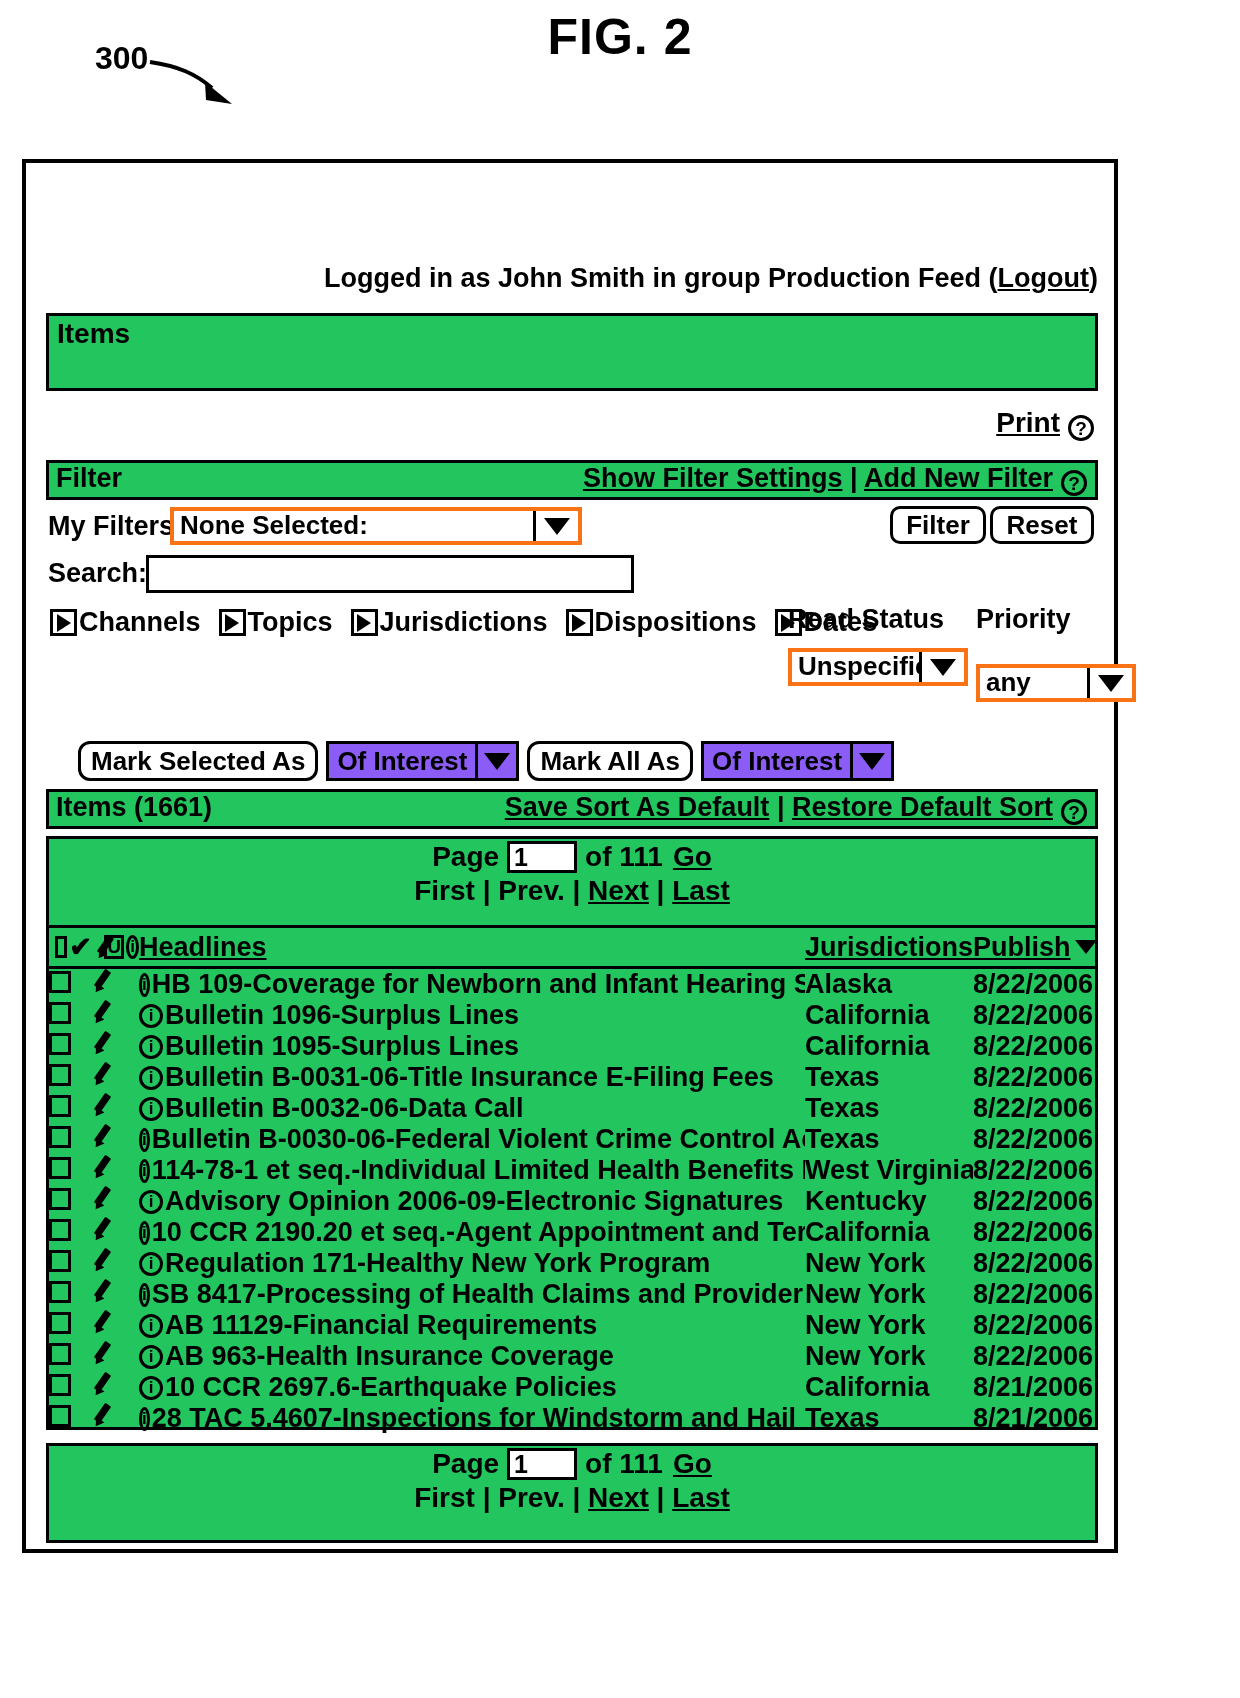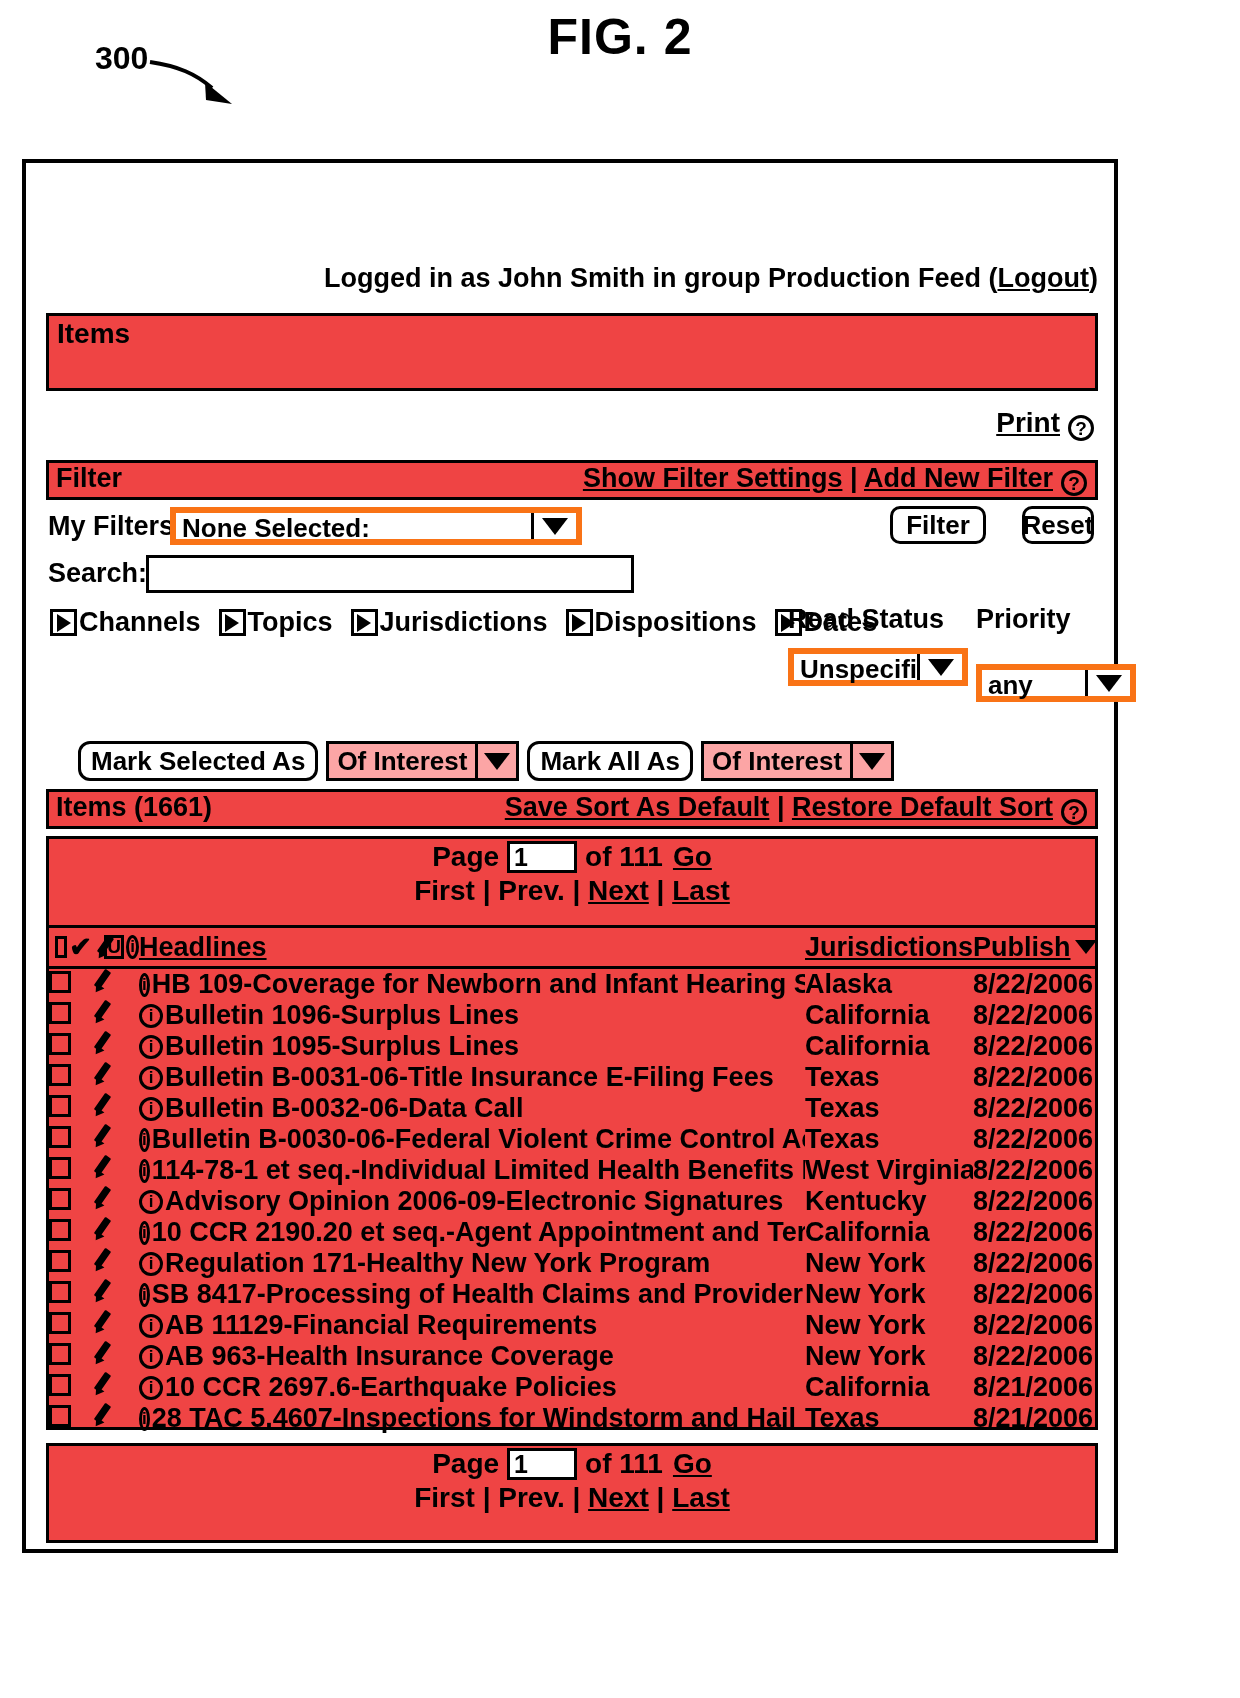--- a/index.html
+++ b/index.html
@@ -93,21 +93,21 @@
     font-weight: 700;
     white-space: nowrap;
   }
   .u { text-decoration: underline; }
 
   
   .panel {
     position: absolute;
     border: 3px solid #000;
     box-sizing: border-box;
-    background: #ef4444;
+    background: #22c55e;
   }
   .items-bar {
     left: 20px;
     top: 150px;
     width: 1052px;
     height: 78px;
   }
   .items-bar-label {
     position: absolute;
     left: 8px;
@@ -168,25 +168,25 @@
     position: absolute;
     font-size: 27px;
     font-weight: 700;
     white-space: nowrap;
   }
   .myfilters-lbl { left: 22px; top: 348px; }
   .search-lbl { left: 22px; top: 395px; }
 
   .select-box {
     position: absolute;
-    border: 6px solid #f97316;
+    border: 4px solid #f97316;
     box-sizing: border-box;
     background: #fff;
     display: flex;
-    align-items: flex-start;
+    align-items: flex-end;
   }
   .select-box .sel-text {
     font-size: 26px;
     font-weight: 700;
     padding-left: 6px;
     flex: 1;
     white-space: nowrap;
     overflow: hidden;
   }
   .arrow-cell {
@@ -225,21 +225,21 @@
     font-size: 26px;
     font-weight: 700;
     text-align: center;
     line-height: 1;
     display: flex;
     align-items: center;
     justify-content: center;
     white-space: nowrap;
   }
   .btn-filter { right: 128px; top: 343px; width: 96px; height: 38px; }
-  .btn-reset  { right: 20px;  top: 343px; width: 72px; height: 38px; }
+  .btn-reset  { right: 20px;  top: 343px; width: 104px; height: 38px; }
 
   
   .expander-row {
     position: absolute;
     left: 24px;
     top: 444px;
     display: flex;
     align-items: center;
     white-space: nowrap;
   }
@@ -295,21 +295,21 @@
     background: #fff;
     margin-right: 8px;
   }
   .mark-select {
     position: relative;
     border: 3px solid #000;
     box-sizing: border-box;
     height: 40px;
     display: flex;
     align-items: center;
-    background: #fca5a5;
+    background: #8b5cf6;
     margin-right: 8px;
   }
   .mark-select .sel-text {
     font-size: 26px; font-weight: 700; padding: 0 8px; white-space: nowrap;
   }
   .mark-select .arrow-cell { width: 38px; }
 
   
   .itemscount-bar {
     left: 20px;

